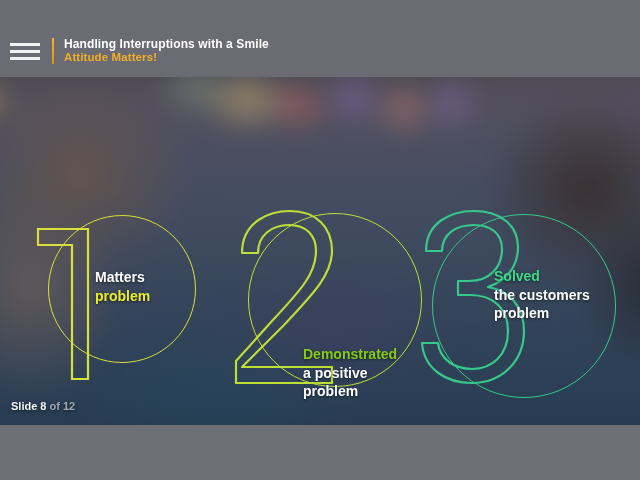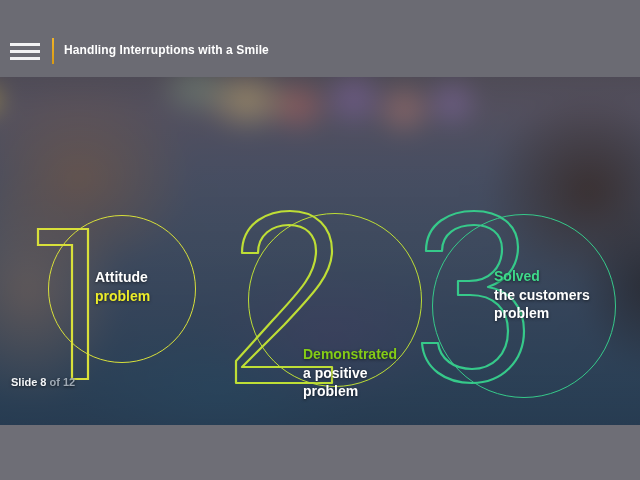--- a/index.html
+++ b/index.html
@@ -173,21 +173,21 @@
     text-shadow: 0 1px 3px rgba(0,0,0,0.55);
     white-space: nowrap;
   }
   .step-text .lead { display: block; }
   .step-text .rest { display: block; color: #ffffff; }
 
   
   .slide-counter {
     position: absolute;
     left: 11px;
-    top: 376px;
+    top: 400px;
     font-size: 11px;
     font-weight: bold;
     z-index: 30;
     text-shadow: 0 1px 3px rgba(0,0,0,0.6);
   }
   .slide-counter .cur { color: #f3f5f7; }
   .slide-counter .tot { color: #9fa9b4; font-weight: bold; }
 
   
   .footer-bg {
@@ -210,21 +210,21 @@
     <div class="photo-tint"></div>
 
     <div class="steps">
 
       <div class="step">
         <div class="ring" style="left:48px; top:138px; width:146px; height:146px; border-color:#d8e03a;"></div>
         <svg style="position:absolute; left:26px; top:126px; width:110px; height:182px; overflow:visible;" viewBox="0 0 110 182">
           <path d="M 12 42 L 12 26 L 62 26 L 62 176 L 46 176 L 46 42 Z" fill="none" stroke="#d8e03a" stroke-width="2.2" stroke-linejoin="miter"></path>
         </svg>
         <div class="step-text" style="left:95px; top:191px;">
-          <span class="lead" style="color:#ffffff;">Attitude</span>
+          <span class="lead" style="color:#ffffff;">Matters</span>
           <span class="rest" style="color:#ecec2a;">problem</span>
         </div>
       </div>
 
       <div class="step">
         <div class="ring" style="left:248px; top:136px; width:172px; height:172px; border-color:#bede36;"></div>
         <svg style="position:absolute; left:228px; top:124px; width:130px; height:190px; overflow:visible;" viewBox="0 0 130 190">
           <path d="M 14 52
                    C 14 20, 42 10, 62 10
                    C 88 10, 104 26, 104 50
@@ -287,17 +287,18 @@
   <div class="header-bar">
     <div class="header-inner">
       <div class="hamburger">
         <span></span>
         <span></span>
         <span></span>
       </div>
       <div class="header-divider"></div>
       <div class="title-block">
         <span class="title-main">Handling Interruptions with a Smile</span>
+        <span class="title-sub">Attitude Matters!</span>
       </div>
     </div>
   </div>
 
 </div>
 
 </body></html>

